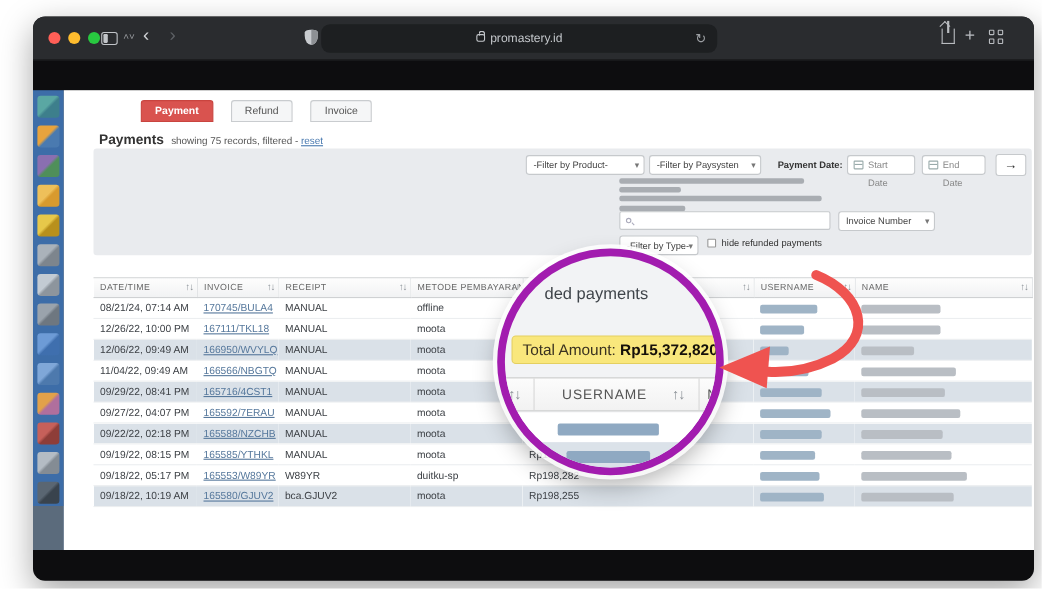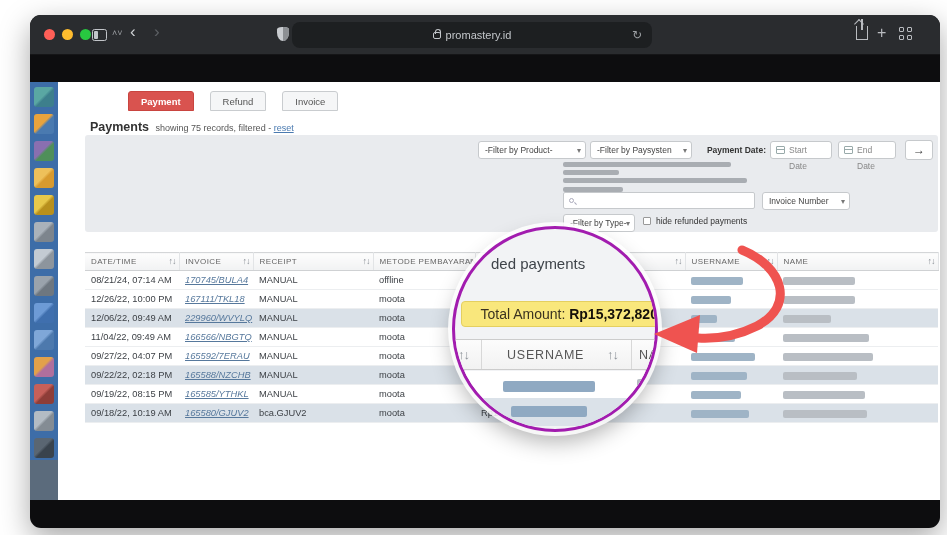--- a/index.html
+++ b/index.html
@@ -76,27 +76,27 @@
 
   .total-bar { position:absolute; left:605px; top:155px; height:14px; background:#fbe87e; border:1px solid #e8d468; border-radius:3px; font-size:8px; color:#433; line-height:12px; padding:0 5px; white-space:nowrap; }
   .total-bar b { color:#211; }
 
   
   table.pay { position:absolute; left:27px; top:170px; width:853px; border-collapse:collapse; table-layout:fixed; font-size:9.3px; color:#3b3f44; }
   table.pay th { height:18px; background:linear-gradient(#fdfdfd,#f1f2f3); border-top:1px solid #d4d6d8; border-bottom:1px solid #cfd1d3; border-right:1px solid #e2e4e6; font-size:8px; font-weight:normal; color:#666; text-align:left; padding:0 3px 0 6px; letter-spacing:.4px; position:relative; white-space:nowrap; overflow:hidden; }
   table.pay th .sort { position:absolute; right:3px; top:3px; color:#8a9096; font-size:9px; letter-spacing:-1px; }
   table.pay td { height:19px; padding:0 6px; border-bottom:1px solid #eceef0; white-space:nowrap; overflow:hidden; }
   table.pay tr.stripe td { background:#dae1e8; }
-  a.inv { color:#56789c; text-decoration:underline;font-style:italic; }
+  a.inv { color:#56789c; text-decoration:underline; }
   .redact { display:inline-block; height:8px; border-radius:2px; vertical-align:middle; filter:blur(.5px); }
   .redact.u { background:#9fb4c6; }
   .redact.n { background:#b9bec4; }
 
   
-  .magnifier { position:absolute; left:452px; top:226px; width:206px; height:206px; border:3px solid #a21caf; border-radius:50%; background:#f2f3f5; overflow:hidden; z-index:40; box-shadow:0 0 0 4px rgba(255,255,255,.85), 0 10px 22px rgba(0,0,0,.30);text-align:center; }
+  .magnifier { position:absolute; left:452px; top:226px; width:206px; height:206px; border:7px solid #a21caf; border-radius:50%; background:#f2f3f5; overflow:hidden; z-index:40; box-shadow:0 0 0 4px rgba(255,255,255,.85), 0 10px 22px rgba(0,0,0,.30); }
   .mag-inner { position:absolute; inset:0; }
   .mag-toptext { position:absolute; left:36px; top:26px; font-size:15px; color:#3f444a; }
   .mag-total { position:absolute; left:6px; top:72px; width:230px; height:26px; background:#f9e77c; border:1px solid #e4cf60; border-radius:4px; font-size:14px; color:#3a3220; line-height:24px; padding-left:9px; white-space:nowrap; }
   .mag-total b { color:#15100a; }
   .mag-head { position:absolute; left:0; top:110px; width:100%; height:31px; background:linear-gradient(#fcfcfc,#f2f2f2); border-top:1px solid #ccc; border-bottom:1px solid #ccc; }
   .mag-head .vline { position:absolute; top:0; bottom:0; width:1px; background:#d8d8d8; }
   .mag-head .htext { position:absolute; top:8px; font-size:12.5px; color:#555; letter-spacing:.8px; }
   .mag-head .sort { position:absolute; top:7px; font-size:13px; color:#8a9096; letter-spacing:-1px; }
   .mag-row1 { position:absolute; left:0; top:142px; width:100%; height:27px; background:#fff; }
   .mag-row2 { position:absolute; left:0; top:169px; width:100%; height:28px; background:#dbe2e9; }
@@ -224,36 +224,45 @@
             <td>12/26/22, 10:00 PM</td>
             <td><a class="inv">167111/TKL18</a></td>
             <td>MANUAL</td>
             <td>moota</td>
             <td></td>
             <td><span class="redact u" style="width:40px"></span></td>
             <td><span class="redact n" style="width:72px"></span></td>
           </tr>
           <tr class="stripe">
             <td>12/06/22, 09:49 AM</td>
-            <td><a class="inv">229960/WVYLQ</a></td>
+            <td><a class="inv">166950/WVYLQ</a></td>
             <td>MANUAL</td>
             <td>moota</td>
             <td></td>
             <td><span class="redact u" style="width:26px"></span></td>
             <td><span class="redact n" style="width:48px"></span></td>
           </tr>
           <tr>
             <td>11/04/22, 09:49 AM</td>
             <td><a class="inv">166566/NBGTQ</a></td>
             <td>MANUAL</td>
             <td>moota</td>
             <td></td>
             <td><span class="redact u" style="width:44px"></span></td>
             <td><span class="redact n" style="width:86px"></span></td>
           </tr>
+          <tr class="stripe">
+            <td>09/29/22, 08:41 PM</td>
+            <td><a class="inv">165716/4CST1</a></td>
+            <td>MANUAL</td>
+            <td>moota</td>
+            <td></td>
+            <td><span class="redact u" style="width:56px"></span></td>
+            <td><span class="redact n" style="width:76px"></span></td>
+          </tr>
           <tr>
             <td>09/27/22, 04:07 PM</td>
             <td><a class="inv">165592/7ERAU</a></td>
             <td>MANUAL</td>
             <td>moota</td>
             <td>Rp14</td>
             <td><span class="redact u" style="width:64px"></span></td>
             <td><span class="redact n" style="width:90px"></span></td>
           </tr>
           <tr class="stripe">
@@ -266,20 +275,29 @@
             <td><span class="redact n" style="width:74px"></span></td>
           </tr>
           <tr>
             <td>09/19/22, 08:15 PM</td>
             <td><a class="inv">165585/YTHKL</a></td>
             <td>MANUAL</td>
             <td>moota</td>
             <td>Rp198,250</td>
             <td><span class="redact u" style="width:50px"></span></td>
             <td><span class="redact n" style="width:82px"></span></td>
+          </tr>
+          <tr>
+            <td>09/18/22, 05:17 PM</td>
+            <td><a class="inv">165553/W89YR</a></td>
+            <td>W89YR</td>
+            <td>duitku-sp</td>
+            <td>Rp198,282</td>
+            <td><span class="redact u" style="width:54px"></span></td>
+            <td><span class="redact n" style="width:96px"></span></td>
           </tr>
           <tr class="stripe">
             <td>09/18/22, 10:19 AM</td>
             <td><a class="inv">165580/GJUV2</a></td>
             <td>bca.GJUV2</td>
             <td>moota</td>
             <td>Rp198,255</td>
             <td><span class="redact u" style="width:58px"></span></td>
             <td><span class="redact n" style="width:84px"></span></td>
           </tr>

